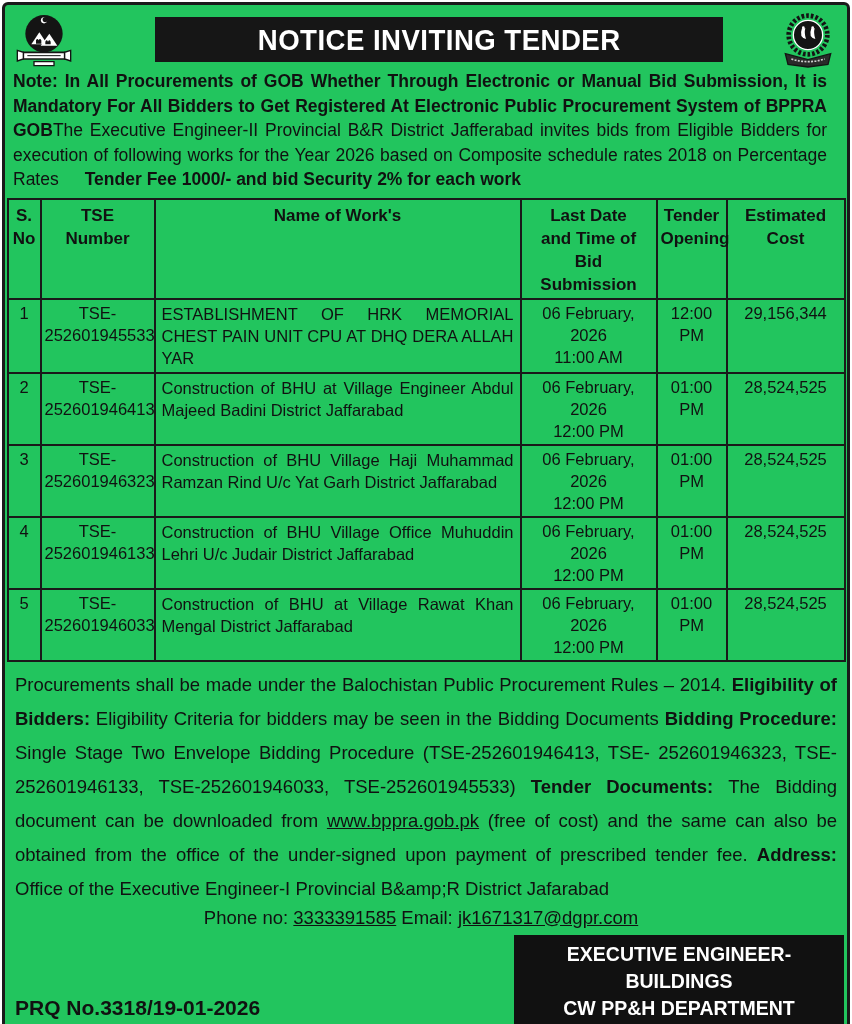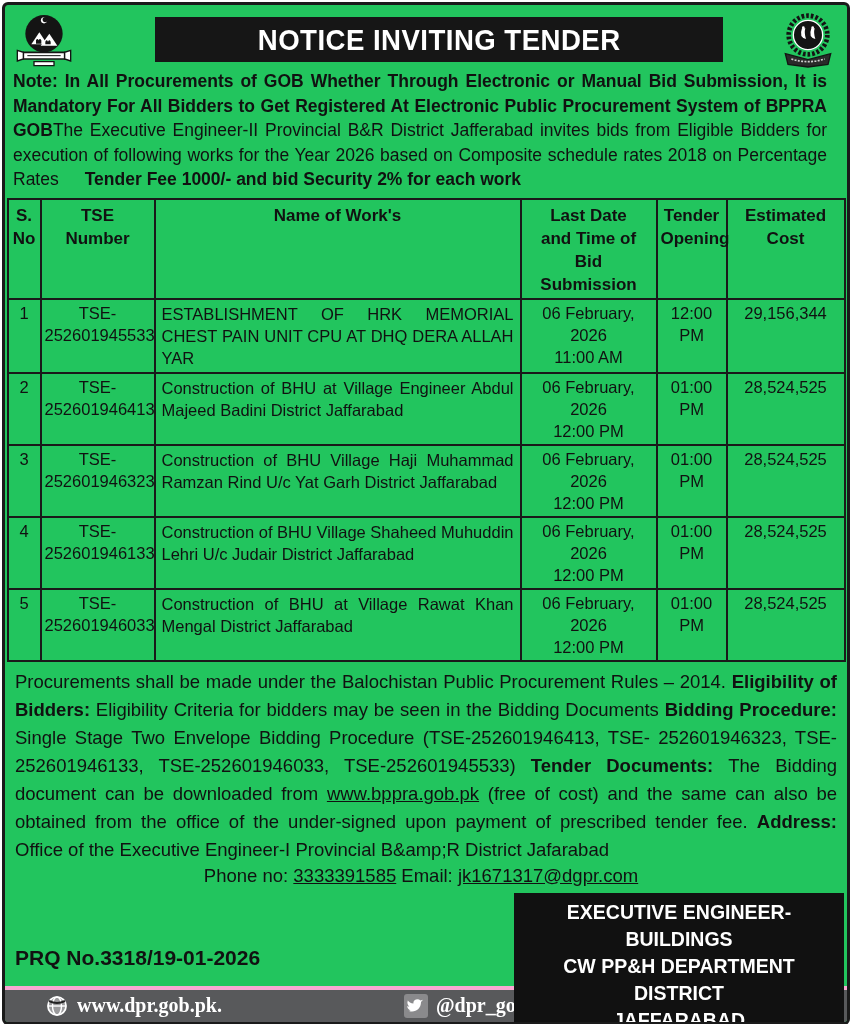--- a/index.html
+++ b/index.html
@@ -26,27 +26,27 @@
   th { font-size:17px; font-weight:bold; line-height:23px; white-space:pre-line; padding-top:4px; }
   td { font-size:16.5px; line-height:22px; }
   td.pre { white-space:pre-line; }
   td.work { text-align:justify; padding:3px 6px; }
   .hrow th { height:93px; }
   .r1 td { height:66px; }
   .rx td { height:68px; }
   col.c1{width:33px} col.c2{width:114px} col.c3{width:366px} col.c4{width:136px} col.c5{width:70px} col.c6{width:118px}
 
   
-  .terms { padding:6px 10px 0 10px; font-size:18.5px; line-height:28px; text-align:justify; }
+  .terms { padding:6px 10px 0 10px; font-size:18.5px; line-height:34px; text-align:justify; }
   .lnk { text-decoration:underline; }
   .contact { padding:1px 10px 2px 0; font-size:18.5px; text-align:center; }
 
   
   .bottom { position:relative; height:97px; }
-  .prq { position:absolute; left:10px; bottom:16px; font-weight:bold; font-size:21px; }
+  .prq { position:absolute; left:10px; bottom:8px; font-weight:bold; font-size:21px; }
   .sig { position:absolute; right:3px; top:4px; width:330px; background:#111; color:#fff;
          text-align:center; font-weight:bold; font-size:19.5px; line-height:27px; padding:6px 4px; white-space:pre-line; }
 
   
   .fbar { background:#58595b; border-top:4px solid #f9a8d4; height:36px; display:flex; align-items:center;
           color:#fff; font-family:"Liberation Serif", serif; font-weight:bold; font-size:20px; padding:0 14px 0 40px; gap:8px; }
   .fitem { display:flex; align-items:center; gap:8px; white-space:nowrap; }
   .fbar .sp { flex:1; }
   .icon16 { width:24px; height:24px; flex:0 0 auto; }
 
@@ -149,21 +149,21 @@
 2026
 12:00 PM</td>
       <td class="pre">01:00
 PM</td>
       <td>28,524,525</td>
     </tr>
     <tr class="rx">
       <td>4</td>
       <td class="pre">TSE-
 252601946133</td>
-      <td class="work">Construction of BHU Village Shaheed Muhuddin Lehri U/c Judair District Jaffarabad</td>
+      <td class="work">Construction of BHU Village Office Muhuddin Lehri U/c Judair District Jaffarabad</td>
       <td class="pre">06 February,
 2026
 12:00 PM</td>
       <td class="pre">01:00
 PM</td>
       <td>28,524,525</td>
     </tr>
     <tr class="rx">
       <td>5</td>
       <td class="pre">TSE-

